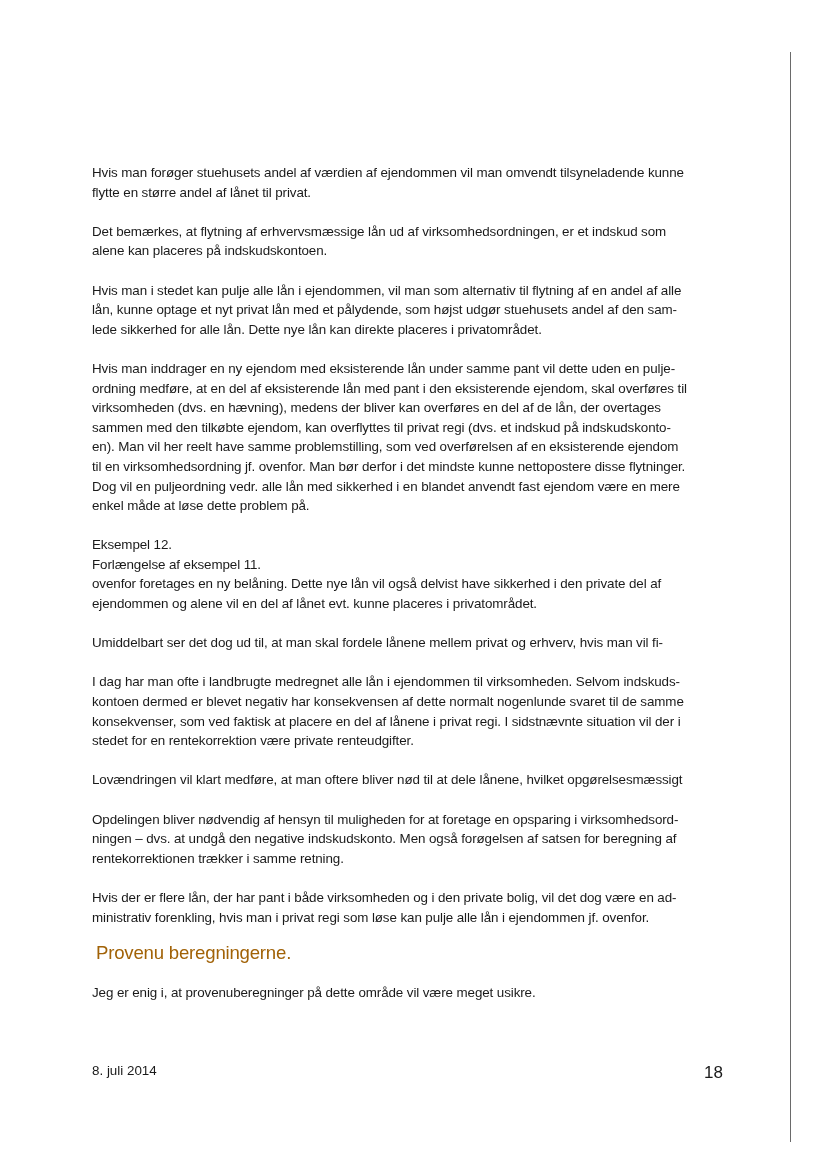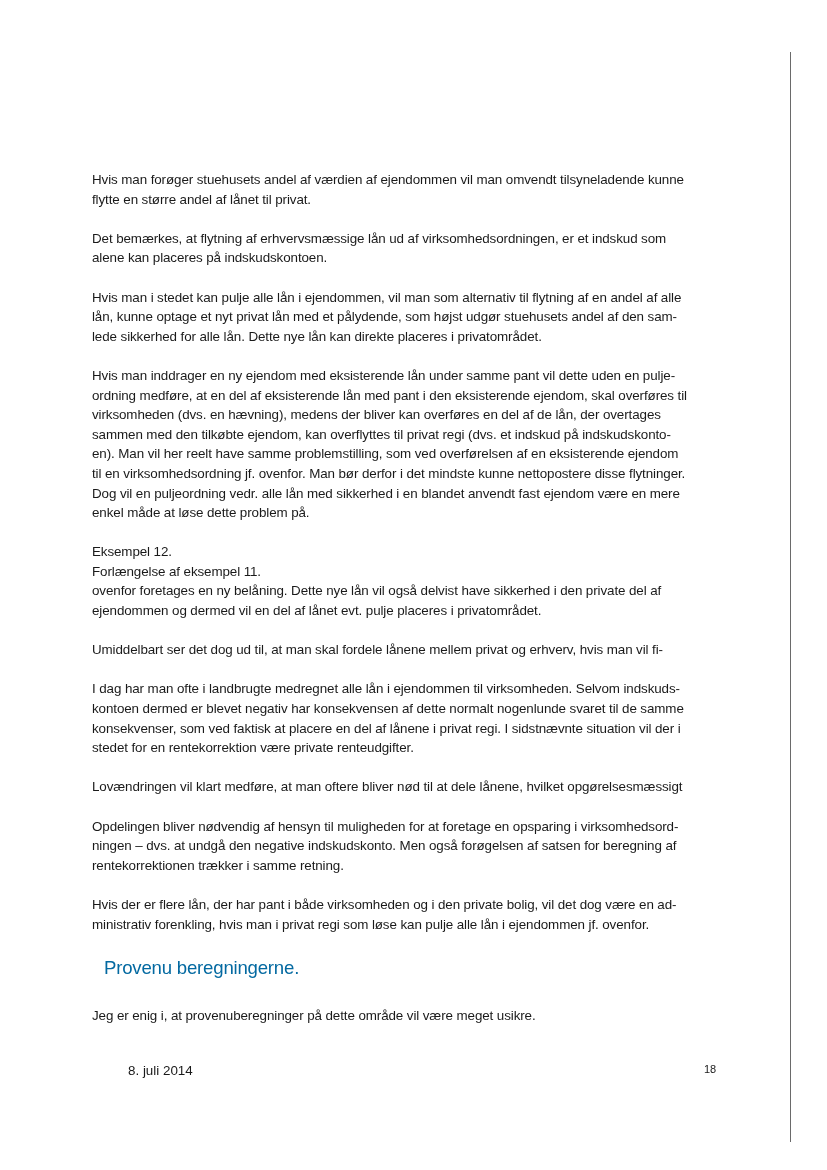--- a/index.html
+++ b/index.html
@@ -25,54 +25,53 @@
       position: absolute;
       left: 790px;
       top: 52px;
       width: 1px;
       height: 1090px;
       background: #6a6a6a;
     }
     .content {
       position: absolute;
       left: 92px;
-      top: 170px;
+      top: 163px;
       width: 660px;
     }
     .para {
       margin: 0;
       font-size: 13.4px;
       line-height: 19.6px;
       letter-spacing: -0.1px;
     }
     .para .ln {
       display: block;
       white-space: nowrap;
     }
     .gap { height: 19.6px; }
     .heading {
-      margin: 12px;
+      margin: 4px;
       font-size: 18.6px;
       line-height: 24px;
       font-weight: normal;
-      color: #0369a1;
+      color: #a16207;
       letter-spacing: -0.2px;
     }
     .footer-date {
       position: absolute;
       left: 92px;
       top: 1063px;
       font-size: 13.4px;
-      margin-left: 36px;
     }
     .footer-page {
       position: absolute;
       left: 704px;
       top: 1063px;
-      font-size: 11px;
+      font-size: 17px;
     }
   </style>
 </head>
 <body>
 
 <div class="page">
   <div class="edge-line"></div>
 
   <div class="content">
 
@@ -104,21 +103,21 @@
       <span class="ln">til en virksomhedsordning jf. ovenfor. Man bør derfor i det mindste kunne nettopostere disse flytninger.</span>
       <span class="ln">Dog vil en puljeordning vedr. alle lån med sikkerhed i en blandet anvendt fast ejendom være en mere</span>
       <span class="ln">enkel måde at løse dette problem på.</span>
     </p>
     <div class="gap"></div>
 
     <p class="para">
       <span class="ln">Eksempel 12.</span>
       <span class="ln">Forlængelse af eksempel 11.</span>
       <span class="ln">ovenfor foretages en ny belåning. Dette nye lån vil også delvist have sikkerhed i den private del af</span>
-      <span class="ln">ejendommen og dermed vil en del af lånet evt. pulje placeres i privatområdet.</span>
+      <span class="ln">ejendommen og alene vil en del af lånet evt. kunne placeres i privatområdet.</span>
     </p>
     <div class="gap"></div>
 
     <p class="para">
       <span class="ln">Umiddelbart ser det dog ud til, at man skal fordele lånene mellem privat og erhverv, hvis man vil fi-</span>
     </p>
     <div class="gap"></div>
 
     <p class="para">
       <span class="ln">I dag har man ofte i landbrugte medregnet alle lån i ejendommen til virksomheden. Selvom indskuds-</span>

